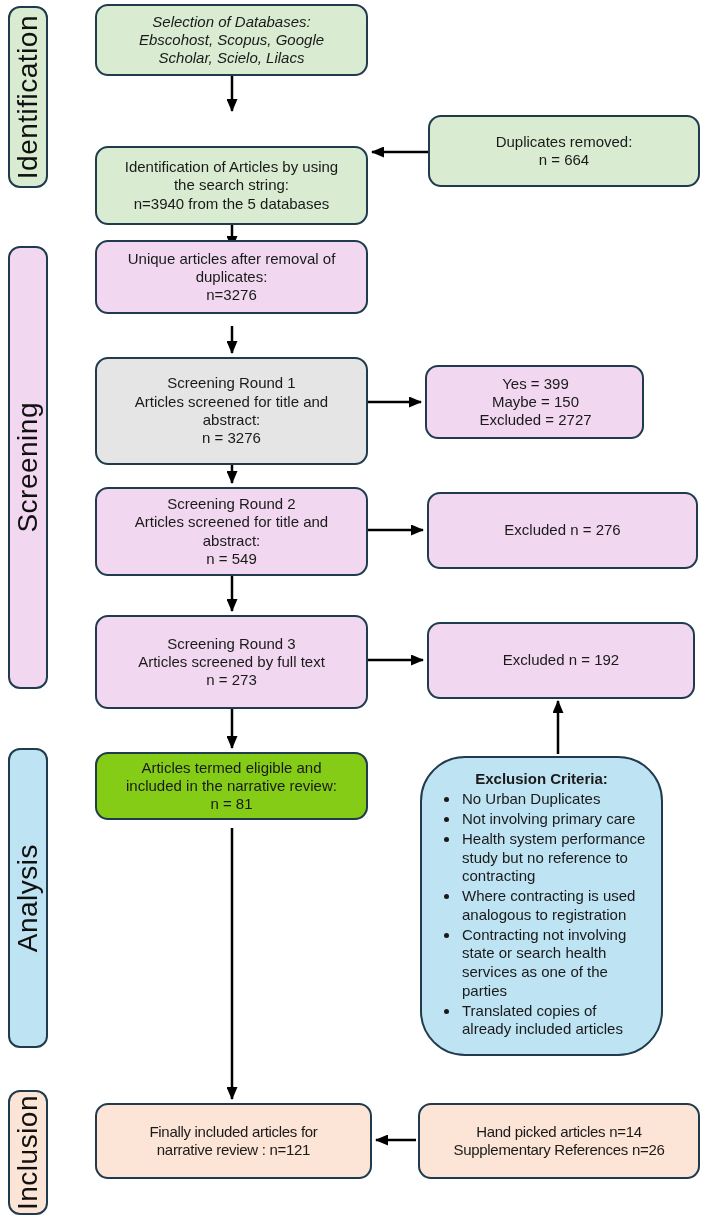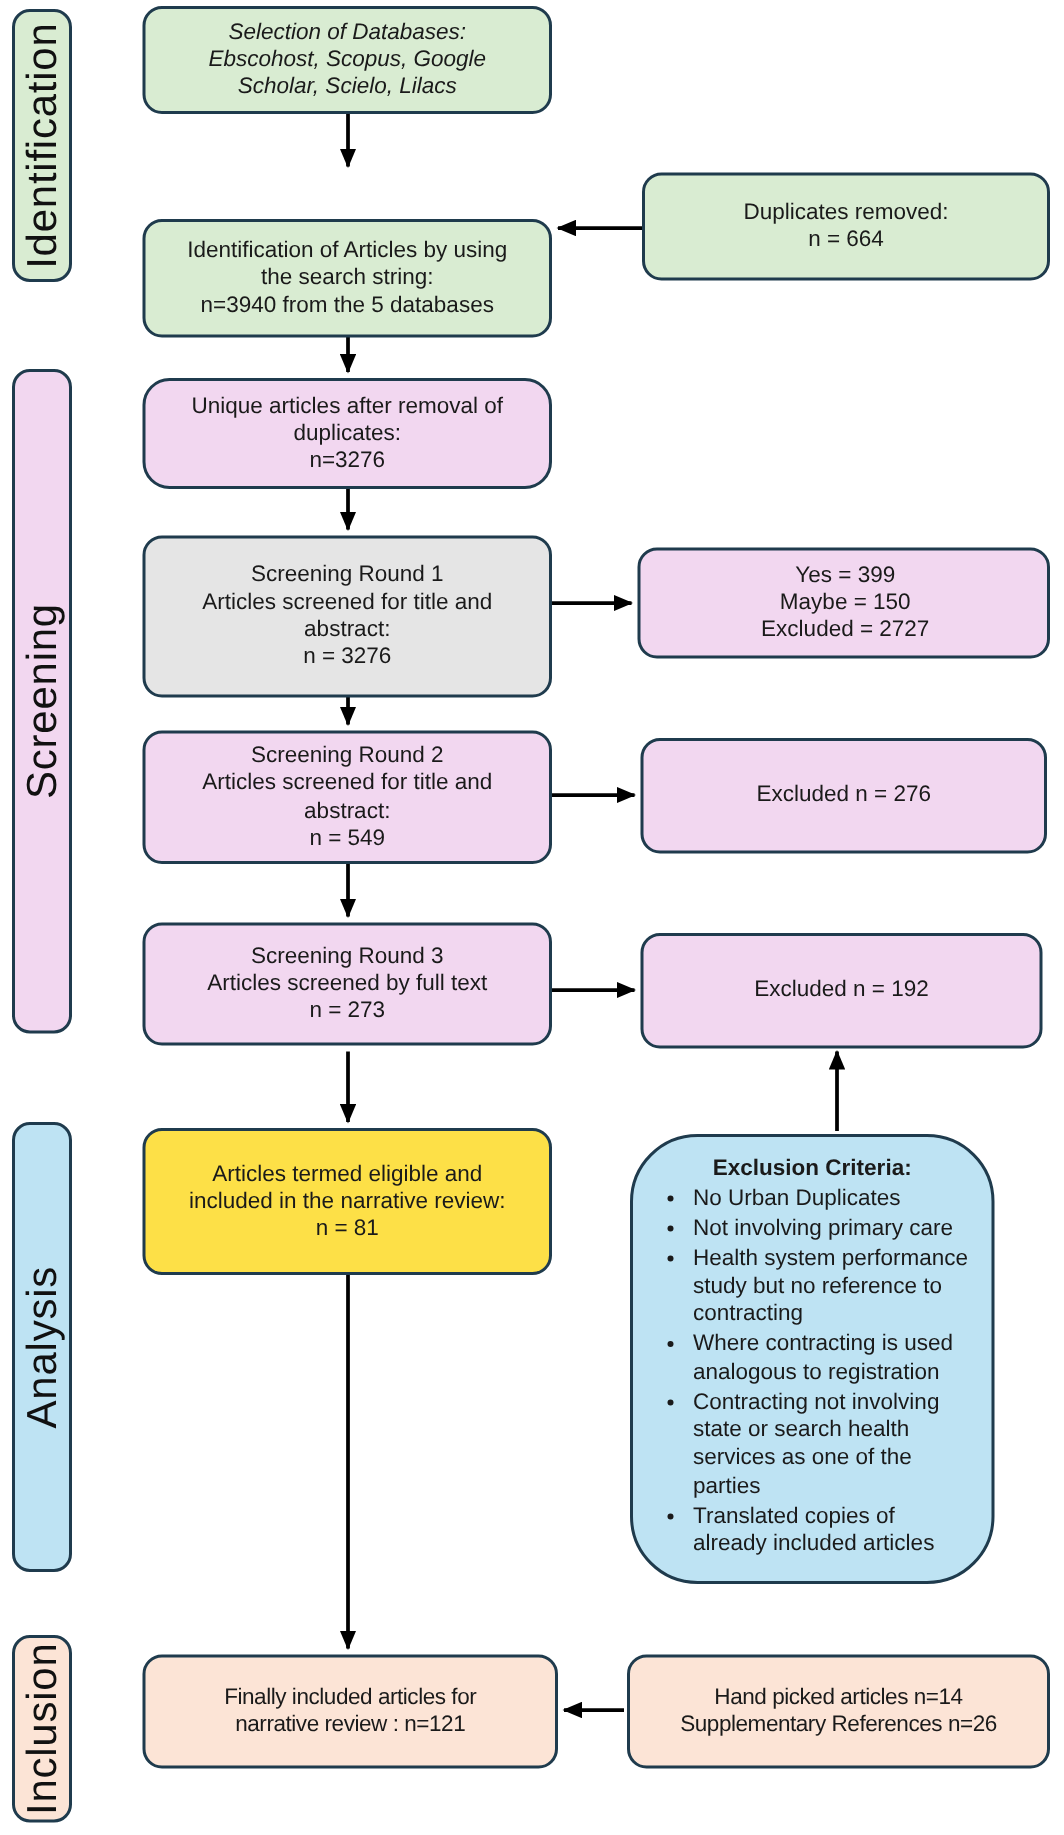--- a/index.html
+++ b/index.html
@@ -101,49 +101,49 @@
   </div>
 
   <div class="box" style="left: 95px; top: 4px; width: 273px; height: 72px; background: rgb(217, 236, 210); border-color: rgb(31, 59, 77); font-style: italic;">Selection of Databases:
 Ebscohost, Scopus, Google
 Scholar, Scielo, Lilacs</div>
 
   <div class="box" style="left: 95px; top: 115px; width: 273px; height: 79px; background: rgb(217, 236, 210); border-color: rgb(31, 59, 77); margin-top: 31px;">Identification of Articles by using
 the search string:
 n=3940 from the 5 databases</div>
 
-  <div class="box" style="left: 95px; top: 252px; width: 273px; height: 74px; background: rgb(242, 215, 240); border-color: rgb(31, 59, 77); border-radius: 18px;">Unique articles after removal of
+  <div class="box" style="left: 95px; top: 240px; width: 273px; height: 74px; background: rgb(242, 215, 240); border-color: rgb(31, 59, 77);">Unique articles after removal of
 duplicates:
 n=3276</div>
 
   <div class="box" style="left: 95px; top: 357px; width: 273px; height: 108px; background: #e5e5e5; border-color: rgb(31, 59, 77);">Screening Round 1
 Articles screened for title and
 abstract:
 n = 3276</div>
 
   <div class="box" style="left: 95px; top: 487px; width: 273px; height: 89px; background: rgb(242, 215, 240); border-color: rgb(31, 59, 77);">Screening Round 2
 Articles screened for title and
 abstract:
 n = 549</div>
 
-  <div class="box" style="left: 95px; top: 615px; width: 273px; height: 82px; background: rgb(242, 215, 240); border-color: rgb(31, 59, 77);">Screening Round 3
+  <div class="box" style="left: 95px; top: 615px; width: 273px; height: 94px; background: rgb(242, 215, 240); border-color: rgb(31, 59, 77);">Screening Round 3
 Articles screened by full text
 n = 273</div>
 
-  <div class="box" style="left: 95px; top: 752px; width: 273px; height: 98px; background: #fde047; border-color: rgb(31, 59, 77);">Articles termed eligible and
+  <div class="box" style="left: 95px; top: 752px; width: 273px; height: 68px; background: #84cc16; border-color: rgb(31, 59, 77);">Articles termed eligible and
 included in the narrative review:
 n = 81</div>
 
   <div class="box condensed" style="left: 95px; top: 1103px; width: 277px; height: 76px; background: rgb(252, 228, 214); border-color: rgb(31, 59, 77);">Finally included articles for
 narrative review : n=121</div>
 
   <div class="box" style="left: 428px; top: 115px; width: 272px; height: 72px; background: rgb(217, 236, 210); border-color: rgb(31, 59, 77);">Duplicates removed:
 n = 664</div>
 
-  <div class="box" style="left: 425px; top: 365px; width: 275px; height: 74px; background: rgb(242, 215, 240); border-color: rgb(31, 59, 77); padding-left: 10px;">Yes = 399
+  <div class="box" style="left: 425px; top: 365px; width: 219px; height: 74px; background: rgb(242, 215, 240); border-color: rgb(31, 59, 77); padding-left: 10px;">Yes = 399
 Maybe = 150
 Excluded = 2727</div>
 
   <div class="box" style="left: 427px; top: 492px; width: 271px; height: 77px; background: rgb(242, 215, 240); border-color: rgb(31, 59, 77);">Excluded n = 276</div>
 
   <div class="box" style="left: 427px; top: 622px; width: 268px; height: 77px; background: rgb(242, 215, 240); border-color: rgb(31, 59, 77);">Excluded n = 192</div>
 
   <div class="box biground excl-box" style="left: 420px; top: 756px; width: 243px; height: 300px; background: rgb(190, 227, 243); border-color: rgb(31, 59, 77);">
     <div class="excl-title">Exclusion Criteria:</div>
     <ul class="excl-list">

